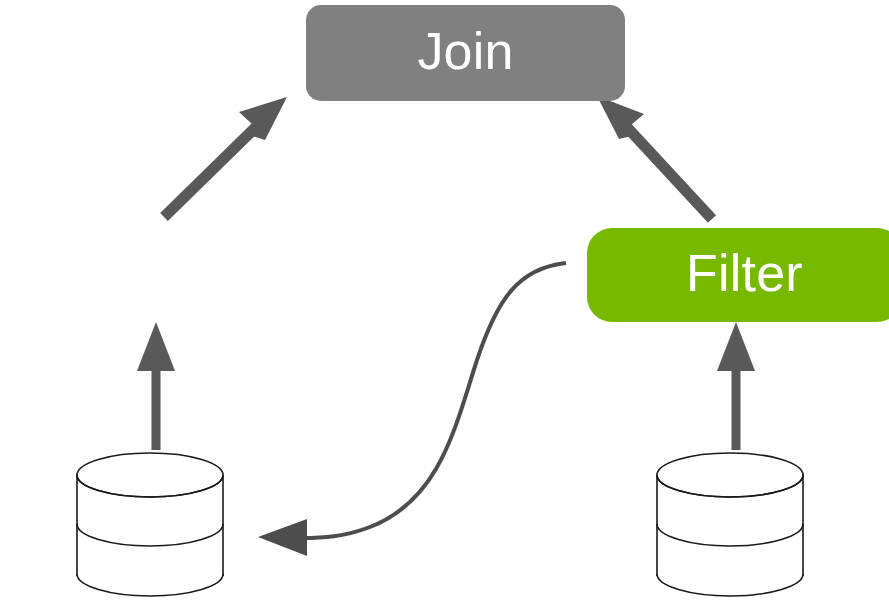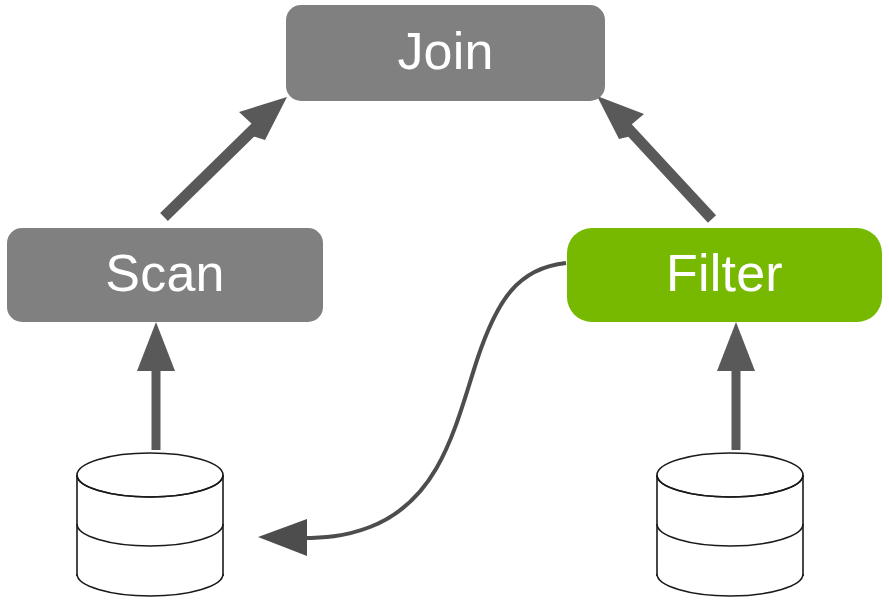--- a/index.html
+++ b/index.html
@@ -32,20 +32,21 @@
     border-radius: 15px;
     display: flex;
     align-items: center;
     justify-content: center;
     color: #ffffff;
     font-size: 52px;
     line-height: 1;
     font-weight: 400;
     letter-spacing: 0.2px;
     user-select: none;
+    margin-left: 20px;
   }
   .node-label {
     display: block;
     transform: translateY(-2px);
   }
   #node-join {
     left: 286px;
     top: 5px;
     width: 319px;
     height: 96px;
@@ -107,23 +108,20 @@
     <g>
       <path d="M 566,263 C 518,268 497,300 477,360 C 455,428 440,500 370,527 C 344,537 322,538 302,538" fill="none" stroke="#4d4d4d" stroke-width="4" stroke-linecap="butt"></path>
       <polygon points="258,537 307,519 307,556" fill="#4d4d4d"></polygon>
     </g>
   </svg>
 
   <div class="node" id="node-join" style="background:#808080;">
     <span class="node-label">Join</span>
   </div>
 
-  <div class="node" id="node-scan" style="background:#808080;">
-    <span class="node-label">Scan</span>
-  </div>
 
   <div class="node" id="node-filter" style="background:#76b900;border-radius:25px;">
     <span class="node-label">Filter</span>
   </div>
 
   <div class="store" id="store-left">
     <svg width="160" height="160" viewBox="0 0 160 160" xmlns="http://www.w3.org/2000/svg">
       <ellipse cx="80" cy="27" rx="73" ry="22" fill="#ffffff" stroke="#1a1a1a" stroke-width="1.6"></ellipse>
       <path d="M 7,27 L 7,128" fill="none" stroke="#1a1a1a" stroke-width="1.6"></path>
       <path d="M 153,27 L 153,128" fill="none" stroke="#1a1a1a" stroke-width="1.6"></path>

